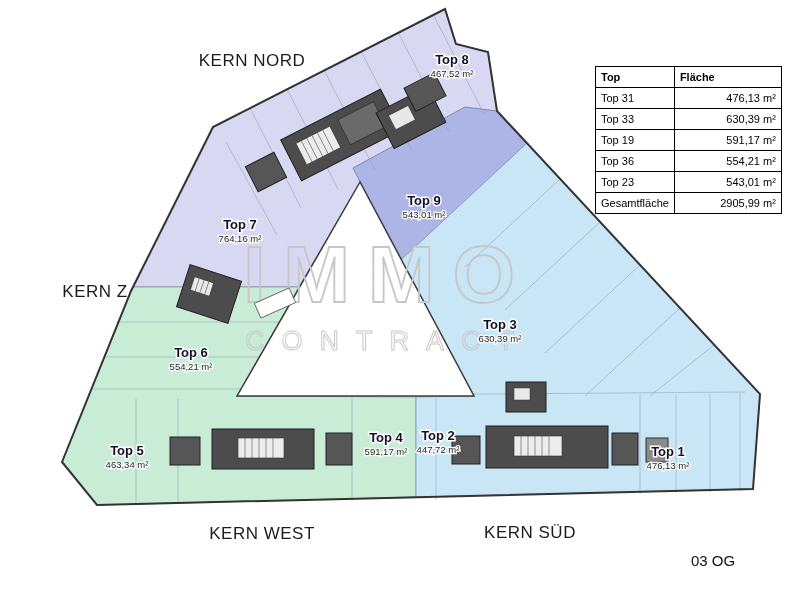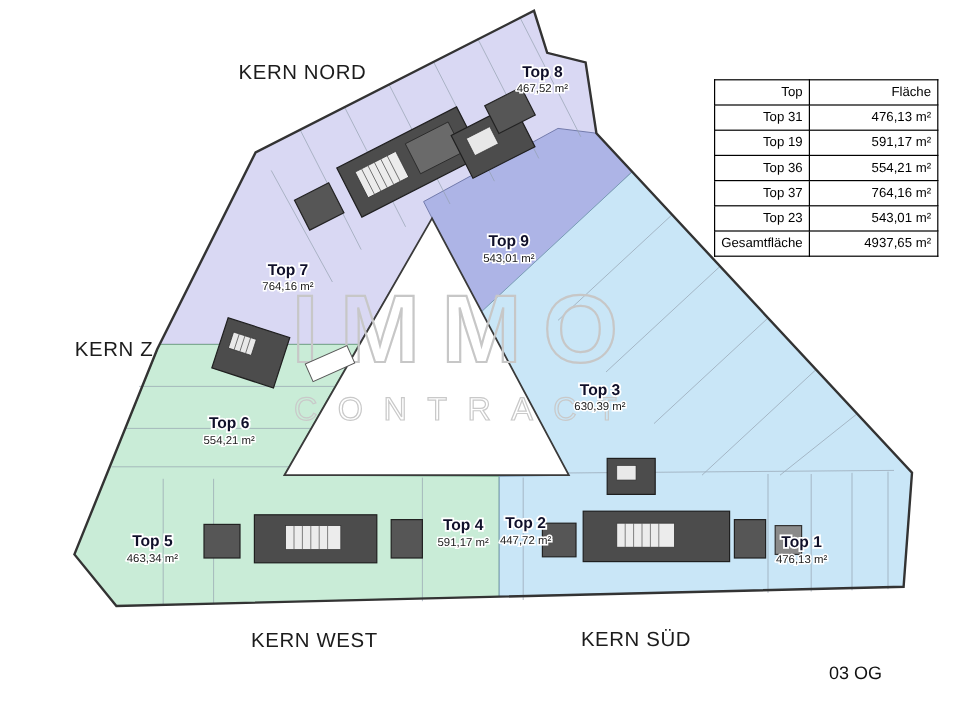--- a/index.html
+++ b/index.html
@@ -21,22 +21,22 @@
          fill:none; stroke:#c9c9c9; stroke-width:1px; }
 
   #area-table {
     position:absolute; left:595px; top:66px;
     border-collapse:collapse; background:#ffffff;
     font-size:11px; color:#000;
   }
   #area-table th, #area-table td {
     border:1px solid #000; padding:3px 5px; font-weight:normal; height:14px;
   }
-  #area-table th { text-align:right; }
-  .cell-top { width:48px; text-align:right; }
+  #area-table th { text-align:left;font-weight:bold; }
+  .cell-top { width:48px; text-align:left; }
   .cell-flaeche { width:96px; text-align:right;margin-top:41px; }
 </style>
 </head>
 <body>
 
 <div id="stage">
 
 <svg id="plan-svg" width="800" height="600" viewBox="0 0 800 600">
 
   <g>
@@ -189,35 +189,35 @@
       <th class="cell-top">Top</th>
       <th class="cell-flaeche">Fläche</th>
     </tr>
   </thead>
   <tbody>
     <tr>
       <td class="cell-top">Top 31</td>
       <td class="cell-flaeche">476,13 m²</td>
     </tr>
     <tr>
+      <td class="cell-top">Top 33</td>
+      <td class="cell-flaeche">630,39 m²</td>
+    </tr>
+    <tr>
       <td class="cell-top">Top 19</td>
       <td class="cell-flaeche">591,17 m²</td>
     </tr>
     <tr>
       <td class="cell-top">Top 36</td>
       <td class="cell-flaeche">554,21 m²</td>
     </tr>
     <tr>
-      <td class="cell-top">Top 37</td>
-      <td class="cell-flaeche">764,16 m²</td>
-    </tr>
-    <tr>
       <td class="cell-top">Top 23</td>
       <td class="cell-flaeche">543,01 m²</td>
     </tr>
     <tr>
       <td class="cell-top">Gesamtfläche</td>
-      <td class="cell-flaeche">4937,65 m²</td>
+      <td class="cell-flaeche">2905,99 m²</td>
     </tr>
   </tbody>
 </table>
 
 </div>
 
 </body></html>

